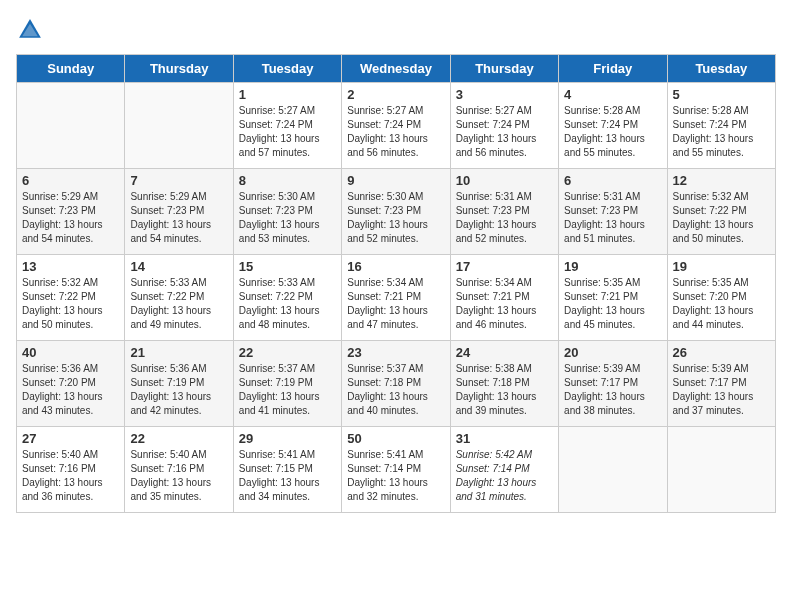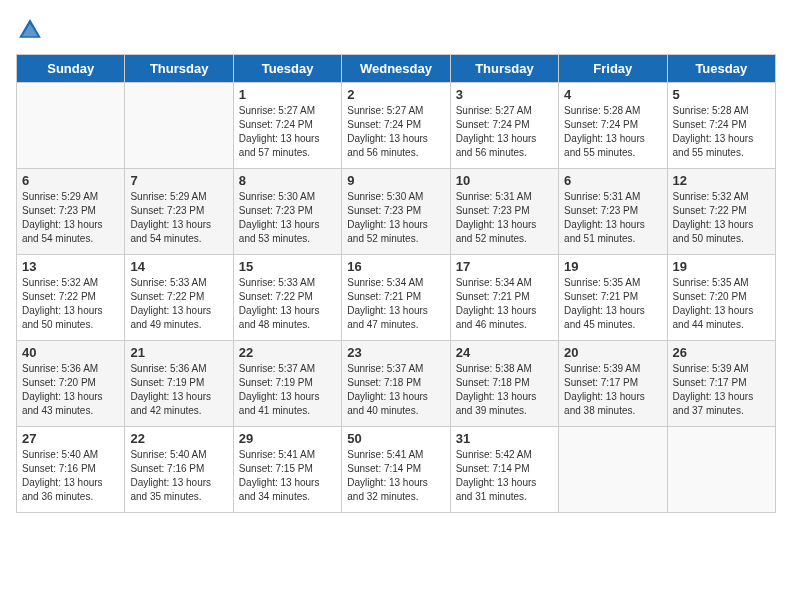--- a/index.html
+++ b/index.html
@@ -304,21 +304,21 @@
 Daylight: 13 hours and 34 minutes.</div>
         </td>
         <td>
           <div class="day-number">50</div>
           <div class="day-info" style="white-space: pre-line;">Sunrise: 5:41 AM
 Sunset: 7:14 PM
 Daylight: 13 hours and 32 minutes.</div>
         </td>
         <td>
           <div class="day-number">31</div>
-          <div class="day-info" style="white-space: pre-line;">Sunrise: 5:42 AM
+          <div class="day-info" style="white-space: pre-line; font-style: italic;">Sunrise: 5:42 AM
 Sunset: 7:14 PM
 Daylight: 13 hours and 31 minutes.</div>
         </td>
         <td class="empty-cell"></td>
         <td class="empty-cell"></td>
       </tr>
     </tbody>
 </table>
 
 </body></html>

